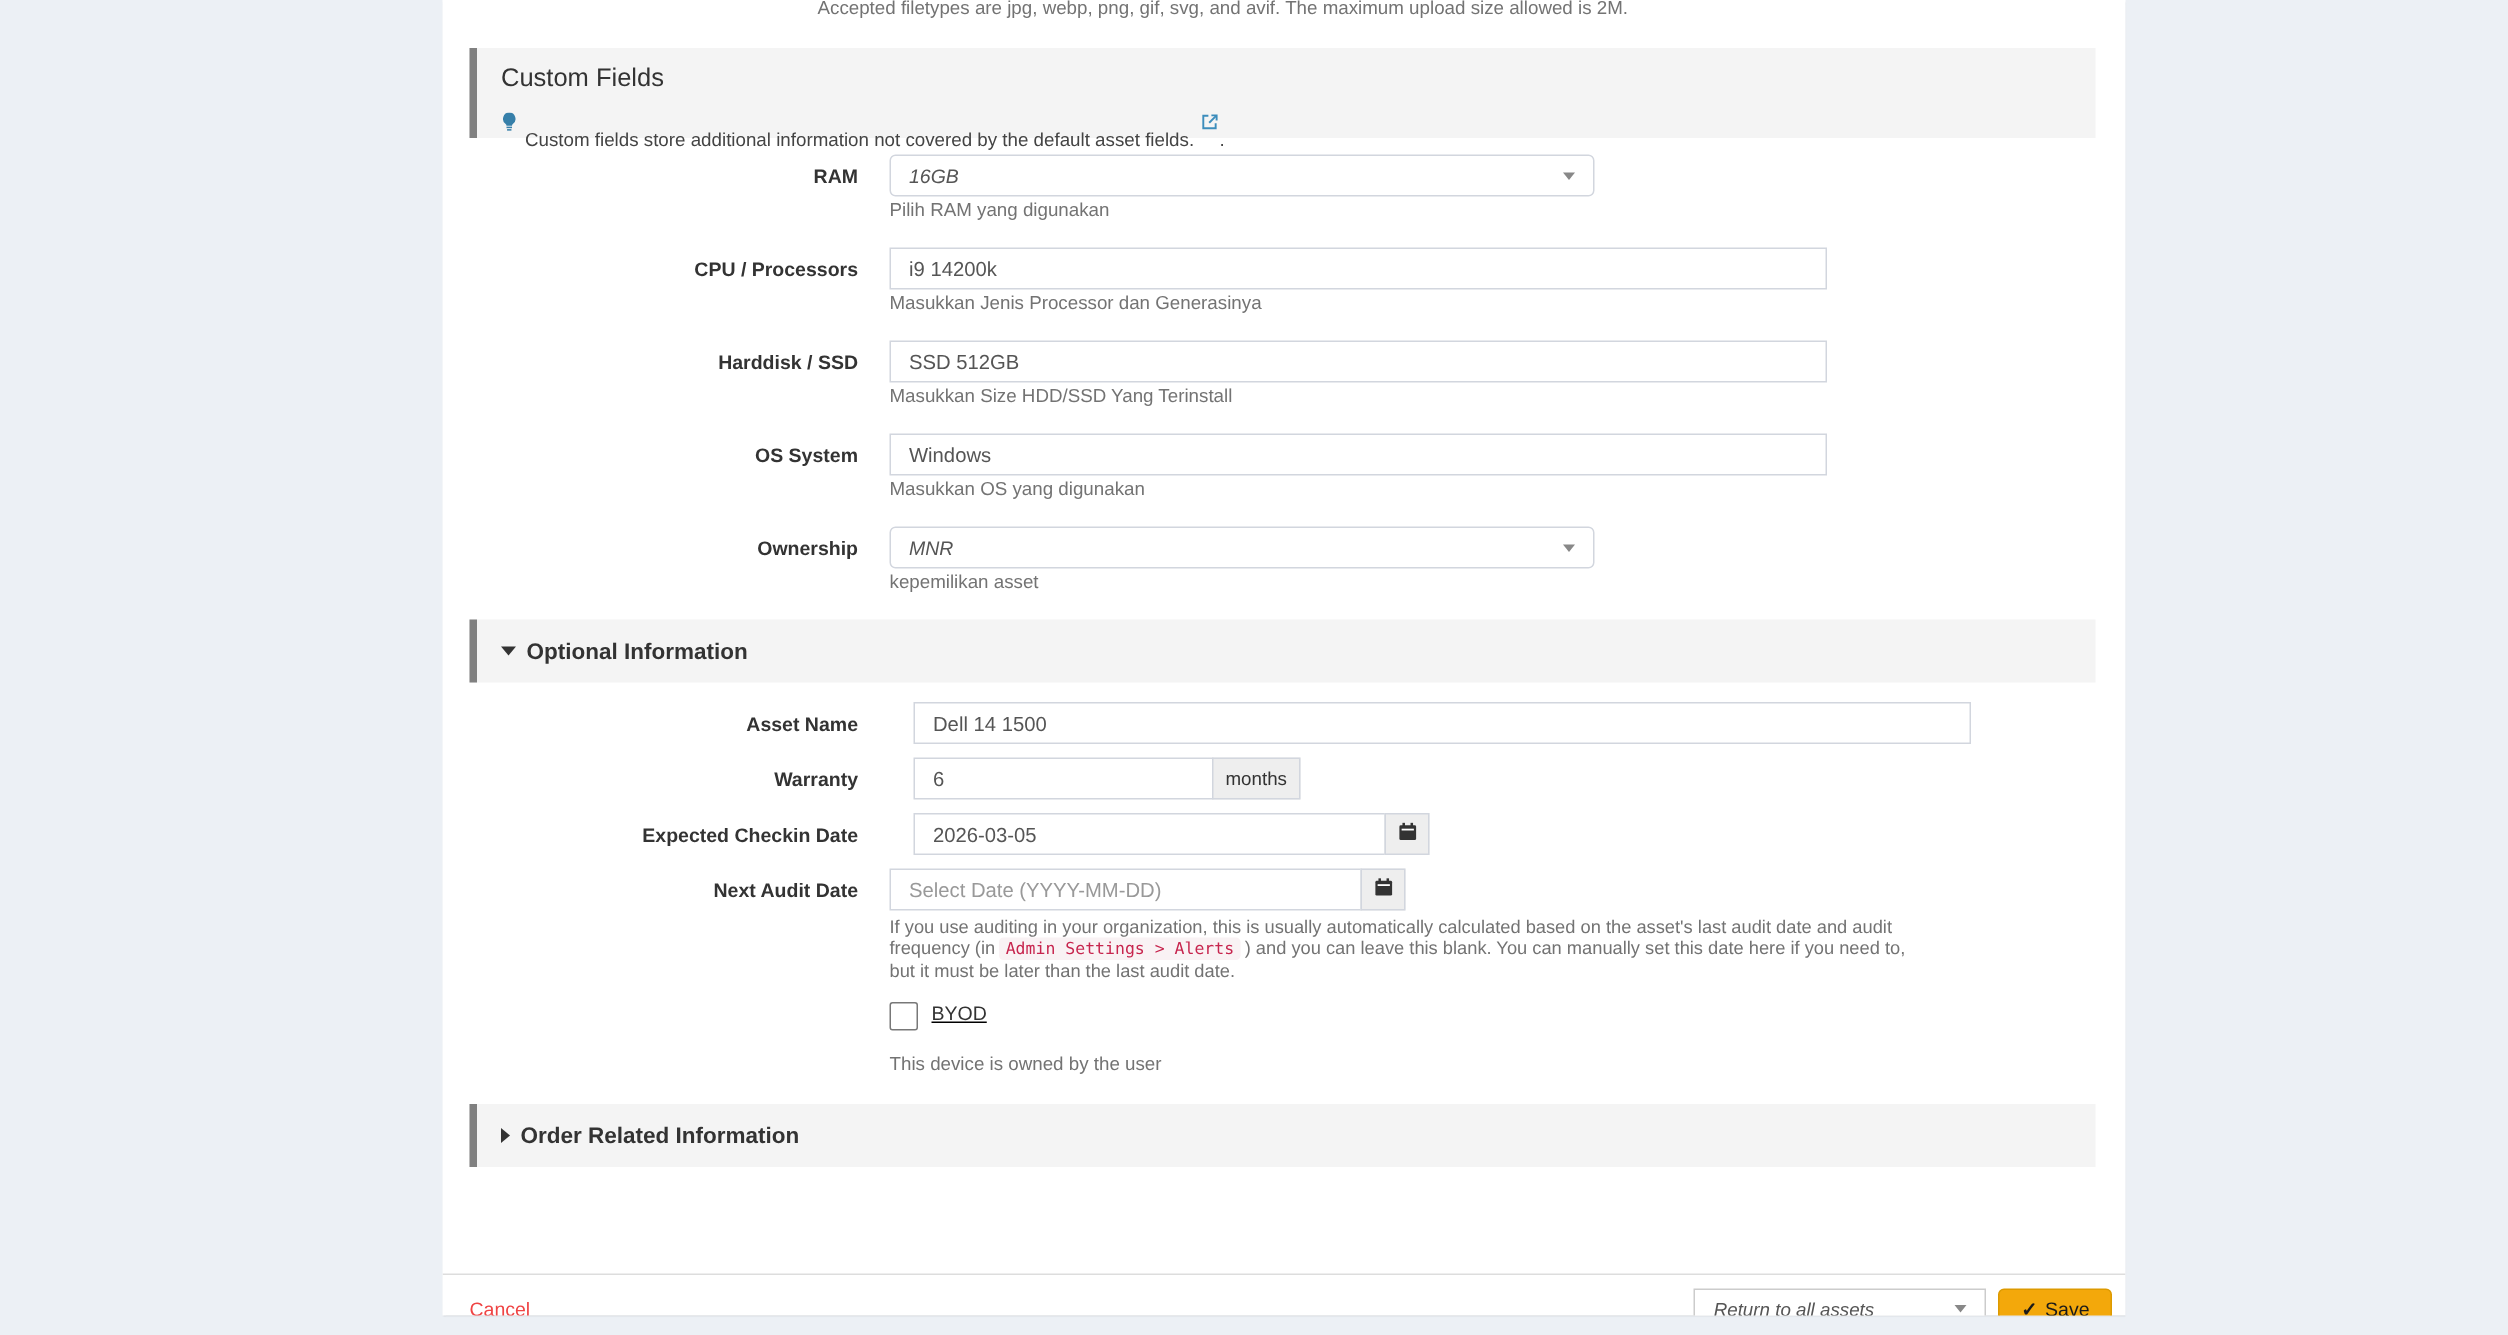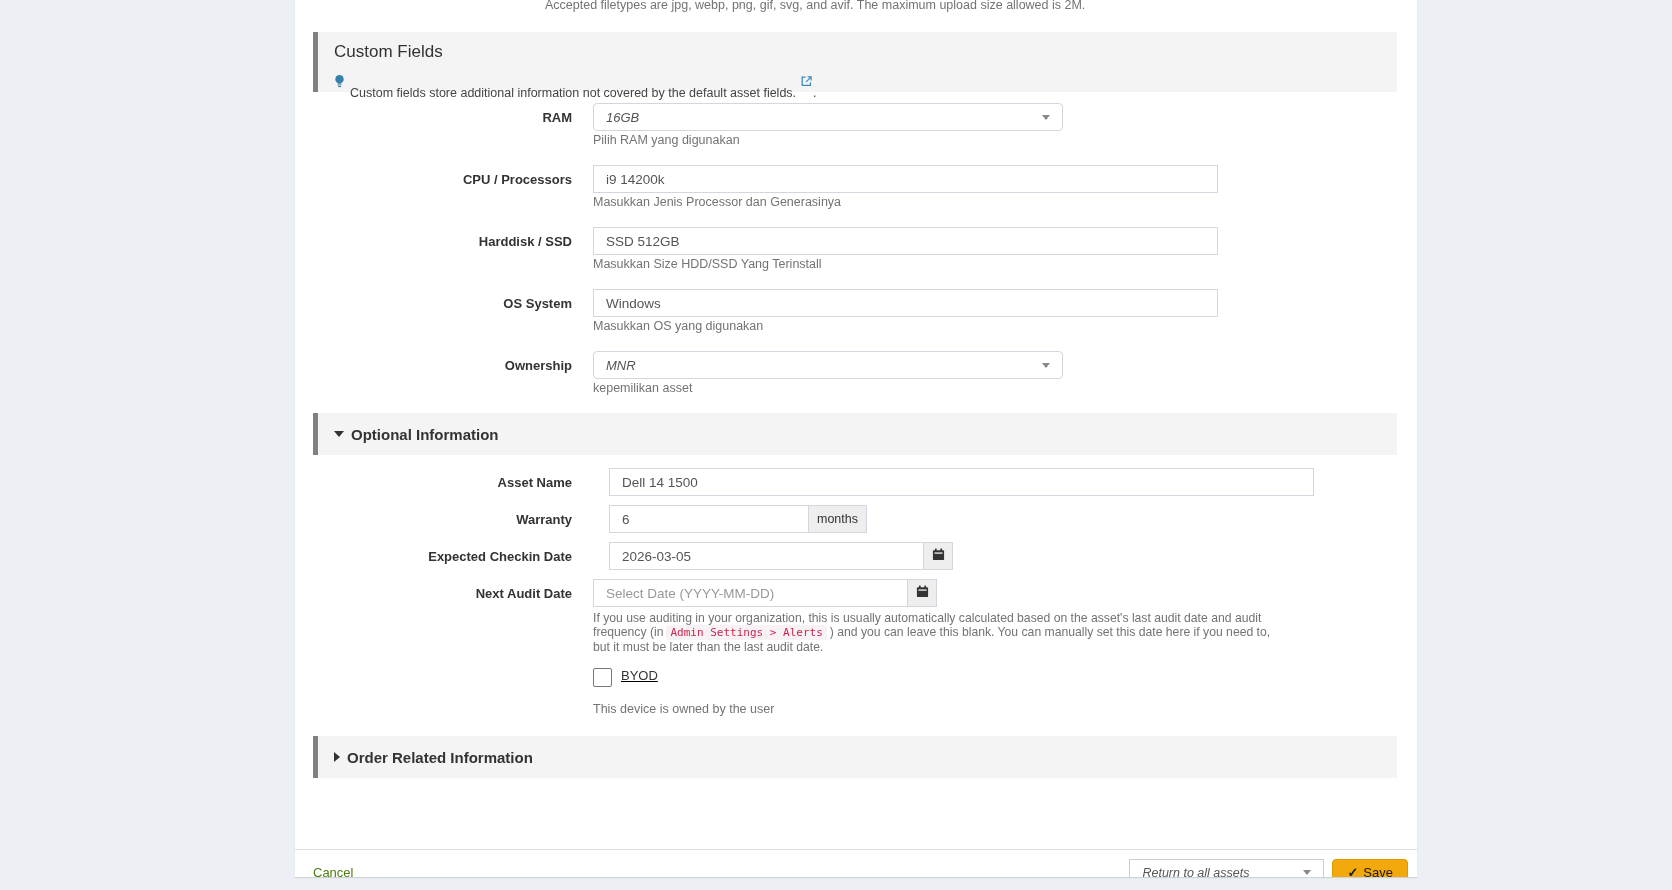--- a/index.html
+++ b/index.html
@@ -89,21 +89,21 @@
     border: 1px solid #787878; border-radius: 2px; display: inline-block; cursor: pointer;
   }
   .byod-label { margin-left: 9px; font-size: 13px; color: #333; }
   .byod-help { margin: 15px 0 0 298px; font-size: 12.5px; color: #737373; }
 
   
   .footer {
     margin-top: 71px; height: 46px; border-top: 1px solid #ddd;
     display: flex; align-items: center; padding: 0 9px 0 18px;
   }
-  .cancel-link { font-size: 13px; color: #4d7c0f; text-decoration: none; cursor: pointer; }
+  .cancel-link { font-size: 13px; color: #ef4444; text-decoration: none; cursor: pointer; }
   .footer-spacer { flex: 1; }
   .footer-sel { width: 195px; height: 28px; border-radius: 0; border-color: #ccc; }
   .footer-sel .sel-value { font-size: 12.5px; }
   .save-btn {
     margin-left: 8px; height: 28px; padding: 0 14px;
     background: #f3a80b; border: 1px solid #dd9a00; border-radius: 4px;
     font-family: "Liberation Sans", sans-serif; font-size: 13px; color: #1a1a1a;
     display: flex; align-items: center; cursor: pointer;
   }
   .check-icon::before { content: "✓"; font-weight: bold; margin-right: 5px; }

